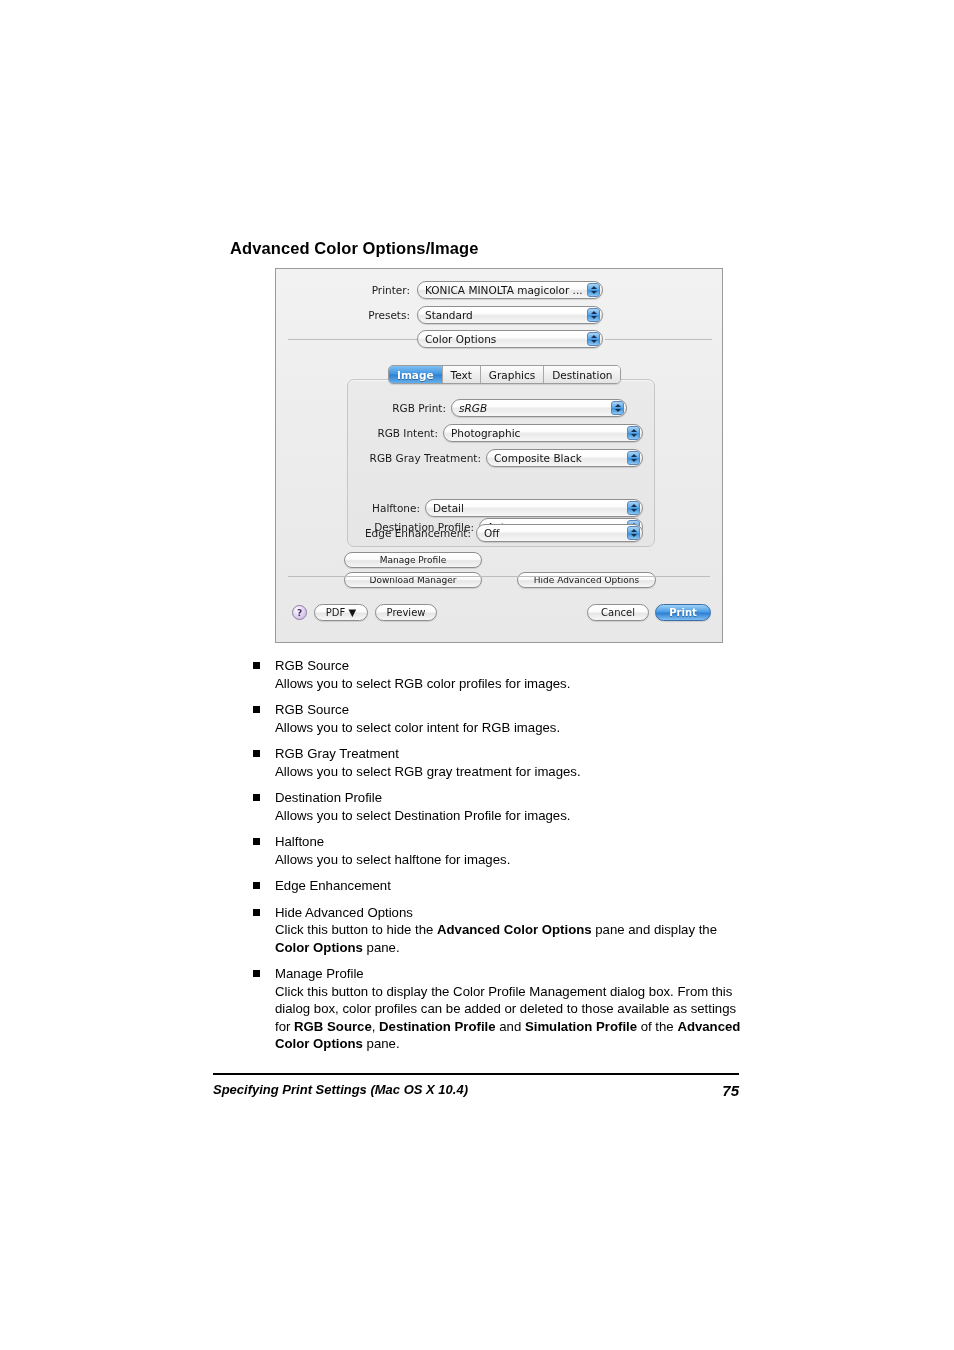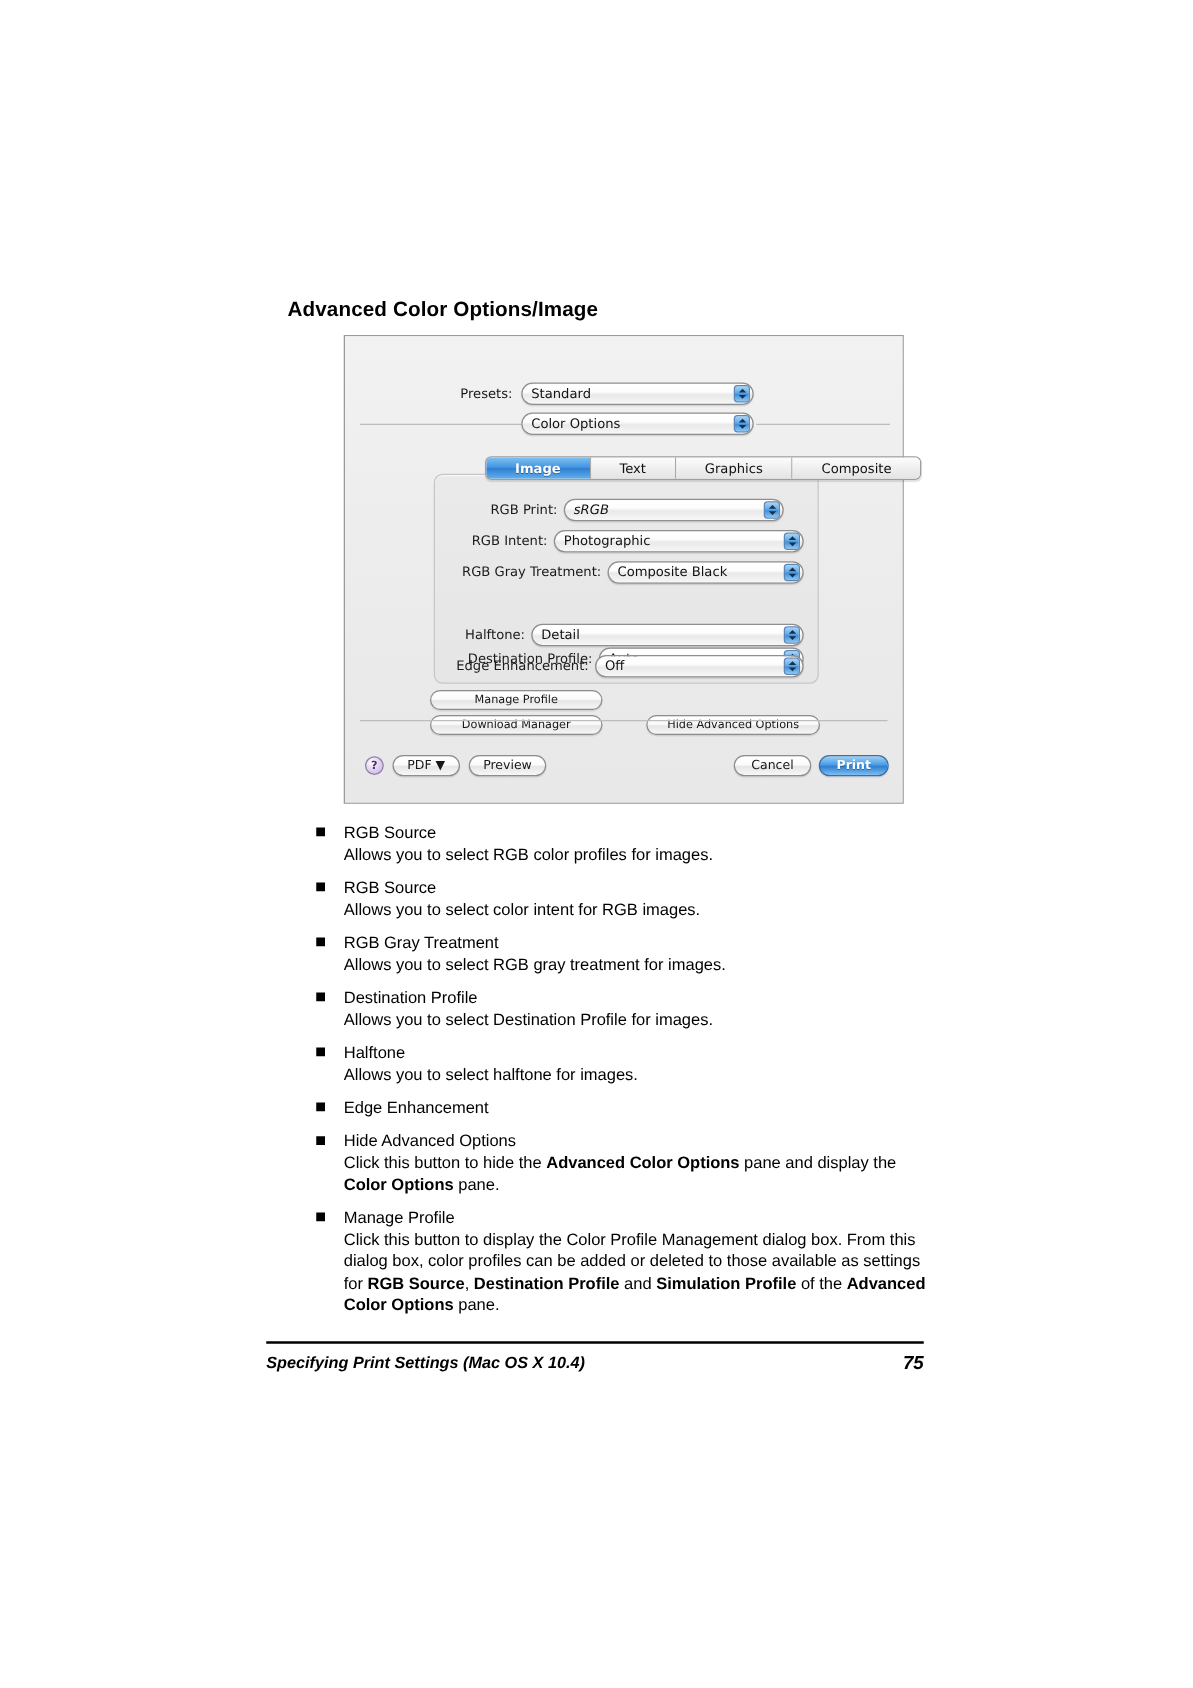--- a/index.html
+++ b/index.html
@@ -136,21 +136,21 @@
     display: flex;
     border: 1px solid #9d9d9d;
     border-radius: 5px;
     overflow: hidden;
     background: linear-gradient(180deg, #fdfdfd 0%, #ececec 100%);
     box-shadow: 0 1px 1px rgba(0,0,0,0.12);
     z-index: 3;
   }
   .tab {
     font-size: 10.5px;
-    padding: 0 23px;
+    padding: 0 8px;
     display: flex;
     align-items: center;
     color: #111;
     border-right: 1px solid #a8a8a8;
     background: linear-gradient(180deg, #fdfdfd 0%, #efefef 50%, #e4e4e4 100%);
     white-space: nowrap;
   }
   .tab:last-child { border-right: none; }
   .tab.selected {
     color: #ffffff;
@@ -286,20 +286,30 @@
   }
 </style>
 </head>
 <body>
 
 <div id="page-title">Advanced Color Options/Image</div>
 
 <div id="print-dialog">
   <div id="dialog-body">
 
+    <div class="row" style="left:56px; top:12px; width:380px;">
+      <div class="field-label" style="width:78px;">Printer:</div>
+      <div class="popup" style="margin-left:7px; width:186px;">
+        <span class="popup-value">KONICA MINOLTA magicolor ...</span>
+        <span class="stepper">
+          <span class="tri-up"></span>
+            <span class="tri-down"></span>
+        </span>
+      </div>
+    </div>
 
     <div class="row" style="left:56px; top:37px; width:380px;">
       <div class="field-label" style="width:78px;">Presets:</div>
       <div class="popup" style="margin-left:7px; width:186px;">
         <span class="popup-value">Standard</span>
         <span class="stepper">
           <span class="tri-up"></span>
             <span class="tri-down"></span>
         </span>
       </div>
@@ -312,21 +322,21 @@
       <span class="stepper">
         <span class="tri-up"></span>
           <span class="tri-down"></span>
       </span>
     </div>
 
     <div id="tab-strip">
       <div class="tab selected">Image</div>
       <div class="tab">Text</div>
       <div class="tab">Graphics</div>
-      <div class="tab">Composite</div>
+      <div class="tab">Destination</div>
     </div>
 
     <div id="options-panel">
 
       <div class="row" style="left:10px; top:19px; width:290px;">
         <div class="field-label" style="width:88px;">RGB Print:</div>
         <div class="popup" style="margin-left:5px; width:176px;font-style:italic;">
           <span class="popup-value">sRGB</span>
           <span class="stepper">
             <span class="tri-up"></span>

